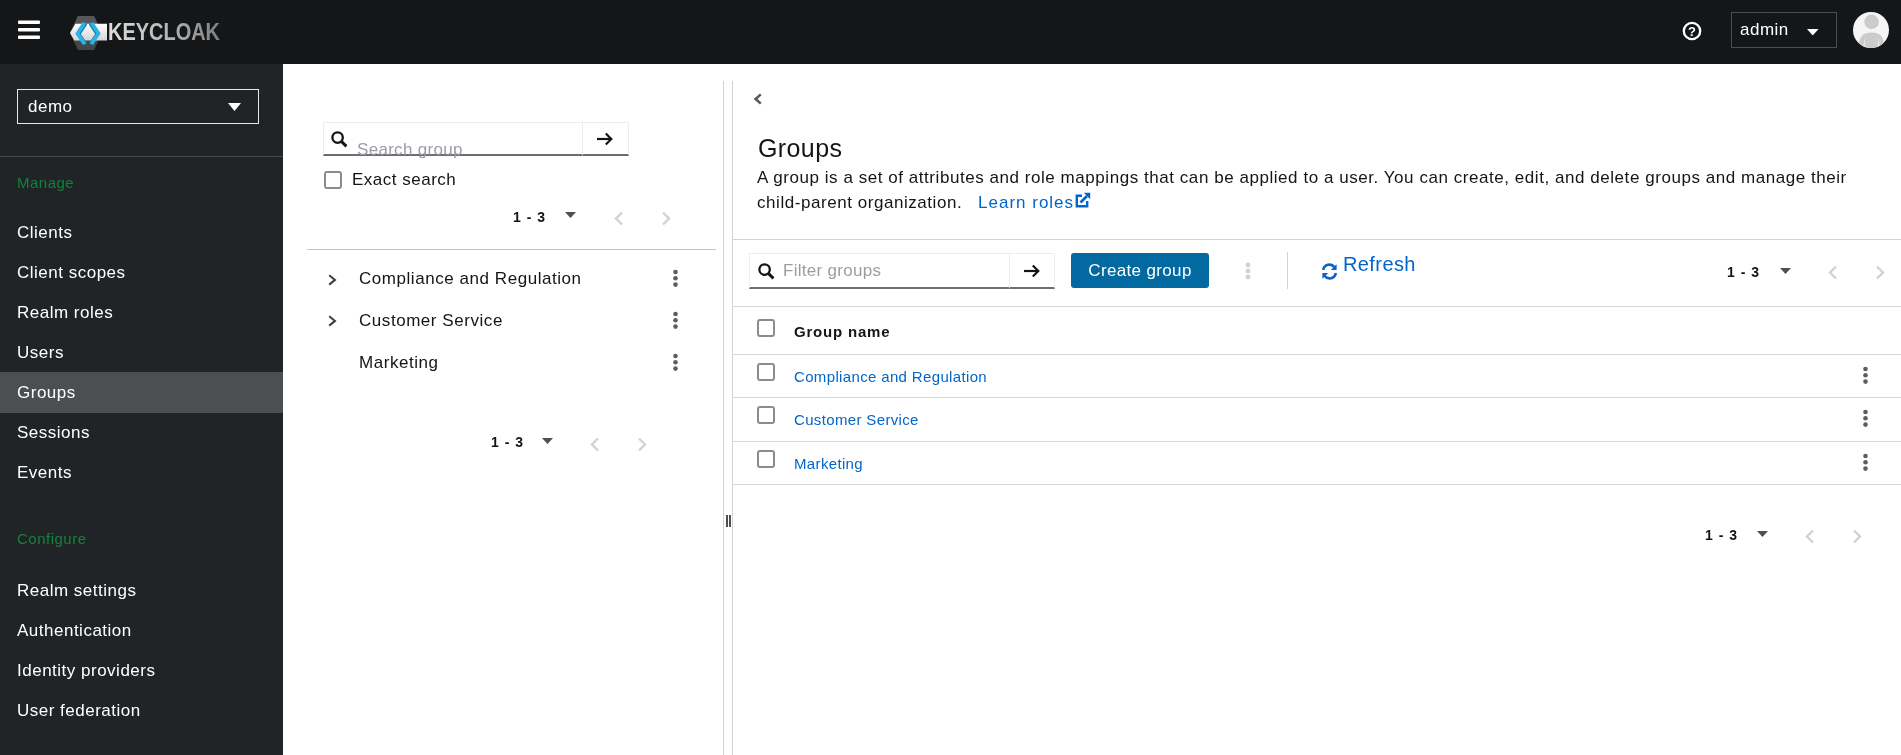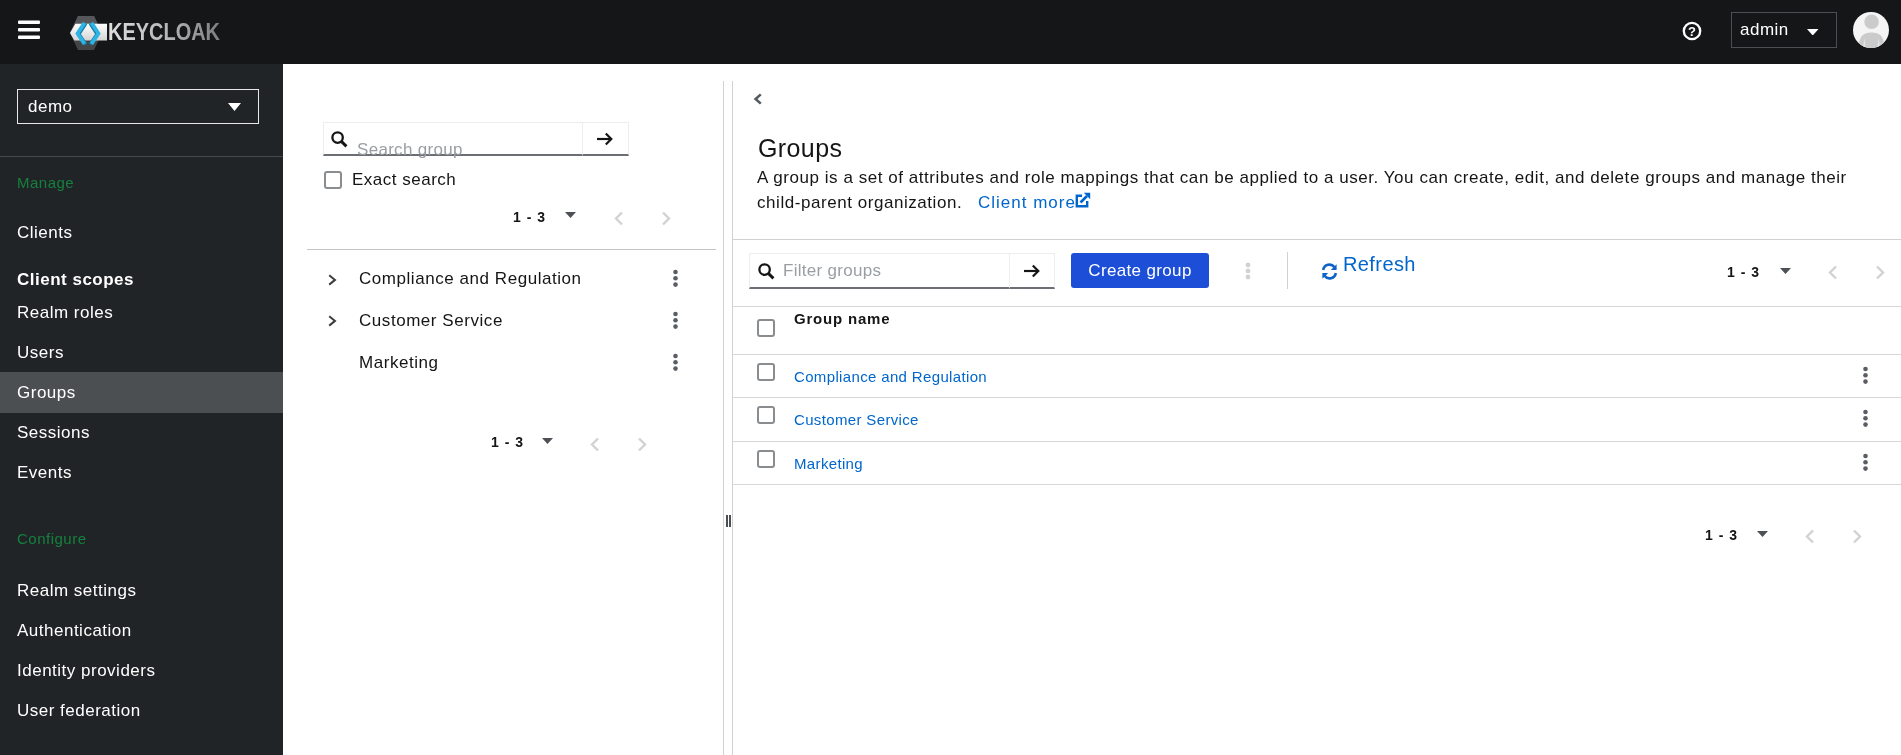--- a/index.html
+++ b/index.html
@@ -82,21 +82,21 @@
   <div class="abs" style="left:17px; top:89px; width:242px; height:35px; border:1px solid #e8e8e8;"></div>
   <div class="abs" style="left:28px; top:89px; height:35px; line-height:35px; font-size:17px; letter-spacing:0.5px; color:#fff;">demo</div>
   <svg class="abs" style="left:228px; top:103px;" width="13" height="8" viewBox="0 0 13 8">
     <polygon points="0,0 13,0 6.5,8" fill="#fff"></polygon>
   </svg>
   <div class="abs" style="left:0; top:156px; width:283px; height:1px; background:#45494d;"></div>
   <div class="sect" style="top:174px;">Manage</div>
 
   <div class="abs" style="left:0; top:372px; width:283px; height:41px; background:#4c4f52;"></div>
   <div class="nav-item" style="top:223px;">Clients</div>
-  <div class="nav-item" style="top:270px;font-weight:bold;">Client scopes</div>
+  <div class="nav-item" style="top:263px;">Client scopes</div>
   <div class="nav-item" style="top:303px;">Realm roles</div>
   <div class="nav-item" style="top:343px;">Users</div>
   <div class="nav-item" style="top:383px;">Groups</div>
   <div class="nav-item" style="top:423px;">Sessions</div>
   <div class="nav-item" style="top:463px;">Events</div>
   <div class="sect" style="top:530px;">Configure</div>
   <div class="nav-item" style="top:581px;">Realm settings</div>
   <div class="nav-item" style="top:621px;">Authentication</div>
   <div class="nav-item" style="top:661px;">Identity providers</div>
   <div class="nav-item" style="top:701px;">User federation</div>
@@ -168,41 +168,41 @@
   </svg>
   <svg class="abs" style="left:637px; top:436.5px;" width="10" height="15" viewBox="0 0 10 15">
     <path d="M2 1.5 L8 7.5 L2 13.5" fill="none" stroke="#d2d2d2" stroke-width="2.4"></path>
   </svg>
 
   <svg class="abs" style="left:753px; top:93px;" width="10" height="12" viewBox="0 0 10 12">
     <path d="M7.8 1.4 L2.6 6 L7.8 10.6" fill="none" stroke="#565b61" stroke-width="2.6"></path>
   </svg>
 
   <div class="abs" style="left:758px; top:134px; font-size:25px; letter-spacing:0.4px; color:#151515;">Groups</div>
-  <div class="abs" style="left:757px; top:166px; font-size:17px; letter-spacing:0.55px; color:#151515; line-height:24.5px; width:1200px;">A group is a set of attributes and role mappings that can be applied to a user. You can create, edit, and delete groups and manage their<br>child-parent organization. &nbsp;&nbsp;<span class="blue" style="letter-spacing:1px;">Client more</span></div>
+  <div class="abs" style="left:757px; top:166px; font-size:17px; letter-spacing:0.55px; color:#151515; line-height:24.5px; width:1200px;">A group is a set of attributes and role mappings that can be applied to a user. You can create, edit, and delete groups and manage their<br>child-parent organization. &nbsp;&nbsp;<span class="blue" style="letter-spacing:1px;">Learn roles</span></div>
   <svg class="abs" style="left:1075px; top:192px;" width="16" height="16" viewBox="0 0 16 16">
     <path d="M12.2 9 L12.2 14.2 L1.8 14.2 L1.8 3.8 L7 3.8" fill="none" stroke="#0066cc" stroke-width="2.4"></path>
     <line x1="5.5" y1="10.5" x2="12" y2="4" stroke="#0066cc" stroke-width="2.7"></line>
     <polygon points="8.8,0.8 15.2,0.8 15.2,7.2" fill="#0066cc"></polygon>
   </svg>
 
   <div class="abs" style="left:733px; top:239px; width:1168px; height:1px; background:#d2d2d2;"></div>
 
   <div class="abs" style="left:749px; top:253px; width:261px; height:36px; border:1px solid #ededed; border-bottom:2px solid #6b6f73; background:#fff;"></div>
   <div class="abs" style="left:1009px; top:253px; width:46px; height:36px; border:1px solid #ededed; border-bottom:2px solid #6b6f73; background:#fff;"></div>
   <svg class="abs" style="left:758px; top:262.5px;" width="17" height="17" viewBox="0 0 17 17">
     <circle cx="6.6" cy="6.6" r="5.2" fill="none" stroke="#151515" stroke-width="2.3"></circle>
     <line x1="10.6" y1="10.6" x2="15.4" y2="15.4" stroke="#151515" stroke-width="2.9"></line>
   </svg>
   <div class="abs" style="left:783px; top:254px; height:34px; line-height:34px; font-size:17px; letter-spacing:0.3px; color:#9a9ea3;">Filter groups</div>
   <svg class="abs" style="left:1023px; top:263px;" width="18" height="16" viewBox="0 0 18 16">
     <line x1="1" y1="8" x2="15.3" y2="8" stroke="#151515" stroke-width="2.2"></line>
     <path d="M9.8 2.5 L15.3 8 L9.8 13.5" fill="none" stroke="#151515" stroke-width="2.2"></path>
   </svg>
-  <div class="abs" style="left:1071px; top:253px; width:138px; height:35px; background:#1d4ed8; border-radius:3px; color:#fff; font-size:17px; letter-spacing:0.35px; text-align:center; line-height:35px;">Create group</div>
+  <div class="abs" style="left:1071px; top:253px; width:138px; height:35px; background:#0369a1; border-radius:3px; color:#fff; font-size:17px; letter-spacing:0.35px; text-align:center; line-height:35px;">Create group</div>
   <svg class="abs" style="left:1245px; top:262px;" width="6" height="18" viewBox="0 0 6 18">
     <circle cx="3" cy="3" r="2.4" fill="#d2d2d2"></circle>
       <circle cx="3" cy="9" r="2.4" fill="#d2d2d2"></circle>
       <circle cx="3" cy="15" r="2.4" fill="#d2d2d2"></circle>
   </svg>
   <div class="abs" style="left:1287px; top:252px; width:1px; height:37px; background:#d2d2d2;"></div>
 
   <svg class="abs" style="left:1321px; top:263px;" width="17" height="17" viewBox="0 0 17 17">
     <path d="M2.2 7 A6.3 6.3 0 0 1 13.5 4.2" fill="none" stroke="#0f62c8" stroke-width="2.6"></path>
     <polygon points="15.6,1.2 15.6,7 9.8,7" fill="#0f62c8"></polygon>
@@ -217,21 +217,21 @@
   </svg>
   <svg class="abs" style="left:1828px; top:265px;" width="10" height="15" viewBox="0 0 10 15">
     <path d="M8 1.5 L2 7.5 L8 13.5" fill="none" stroke="#d2d2d2" stroke-width="2.4"></path>
   </svg>
   <svg class="abs" style="left:1875px; top:265px;" width="10" height="15" viewBox="0 0 10 15">
     <path d="M2 1.5 L8 7.5 L2 13.5" fill="none" stroke="#d2d2d2" stroke-width="2.4"></path>
   </svg>
 
   <div class="abs" style="left:733px; top:306px; width:1168px; height:1px; background:#d7d7d7;"></div>
   <div class="cb" style="left:757px; top:319px;"></div>
-  <div class="abs" style="left:794px; top:310px; font-size:15px; letter-spacing:0.8px; font-weight:bold; color:#151515;">Group name</div>
+  <div class="abs" style="left:794px; top:323px; font-size:15px; letter-spacing:0.8px; font-weight:bold; color:#151515;">Group name</div>
   <div class="abs" style="left:733px; top:354px; width:1168px; height:1px; background:#d7d7d7;"></div>
 
   <div class="cb" style="left:757px; top:362.5px;"></div>
   <div class="abs blue" style="left:794px; top:368px; font-size:15px; letter-spacing:0.35px;">Compliance and Regulation</div>
   <svg class="abs" style="left:1862px; top:366px;" width="7" height="20" viewBox="0 0 7 20">
     <circle cx="3.5" cy="3" r="2.3" class="kebab-dot"></circle>
       <circle cx="3.5" cy="9.3" r="2.3" class="kebab-dot"></circle>
       <circle cx="3.5" cy="15.6" r="2.3" class="kebab-dot"></circle>
   </svg>
   <div class="abs" style="left:733px; top:397px; width:1168px; height:1px; background:#d7d7d7;"></div>

